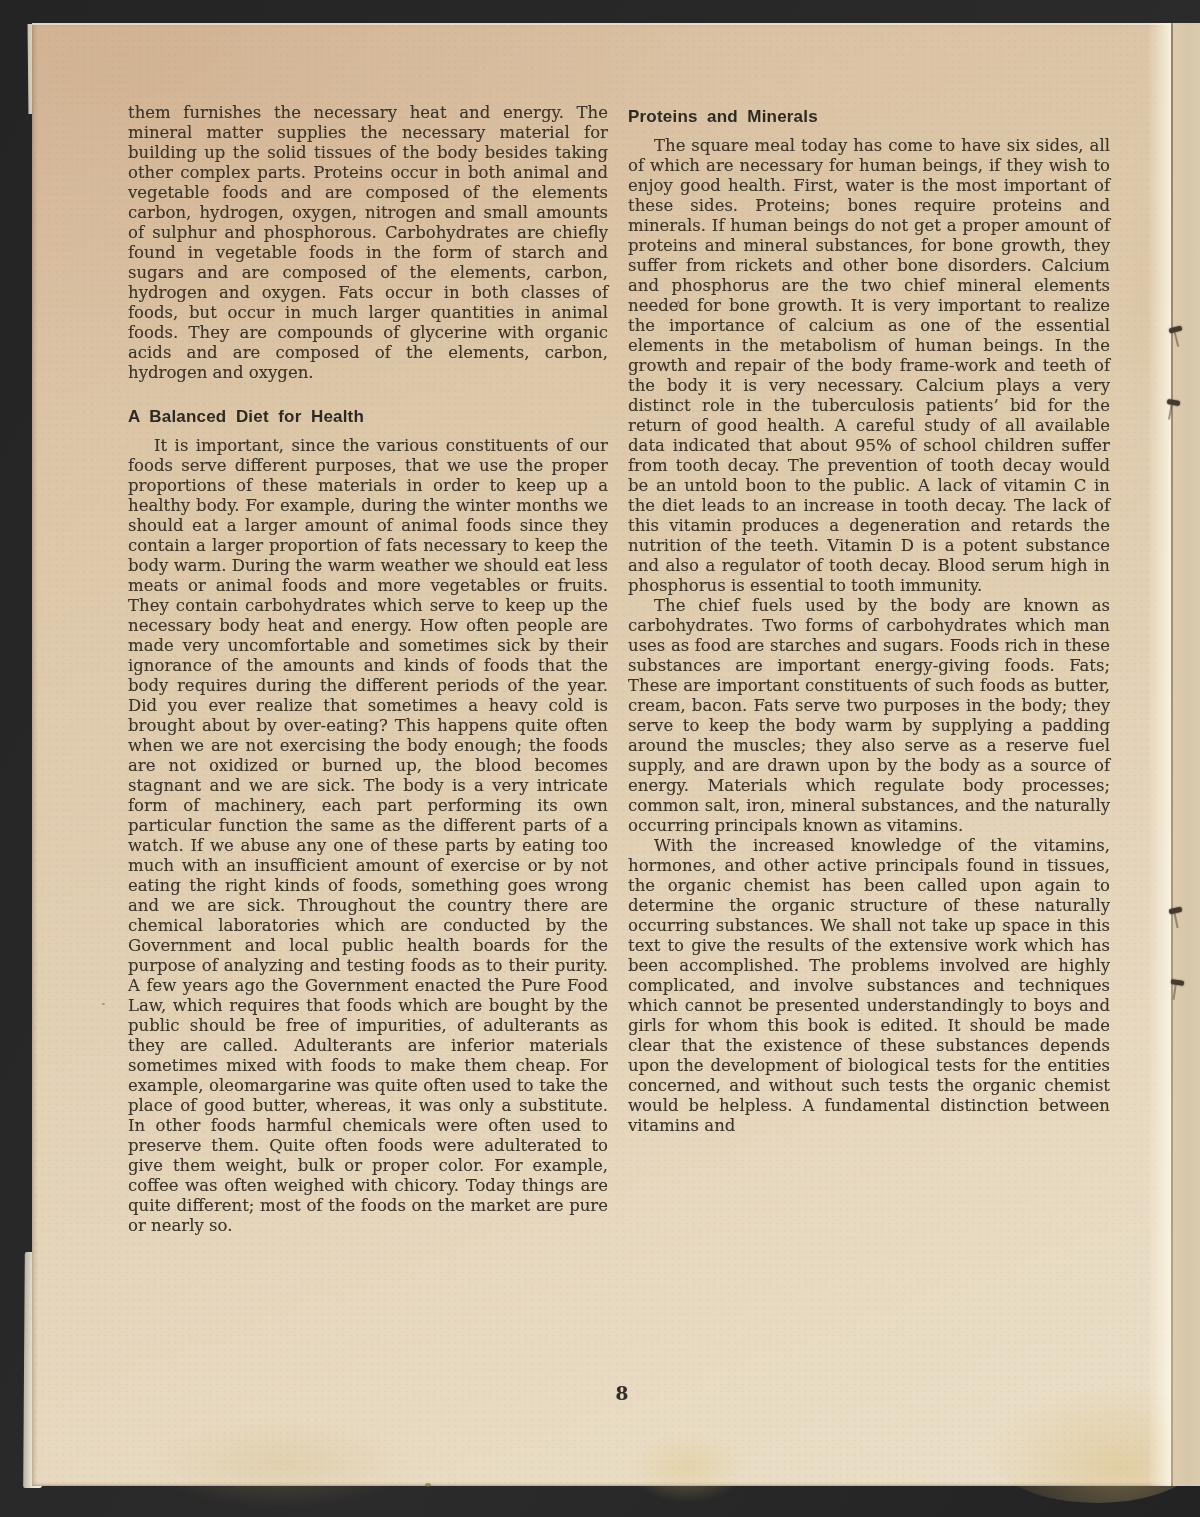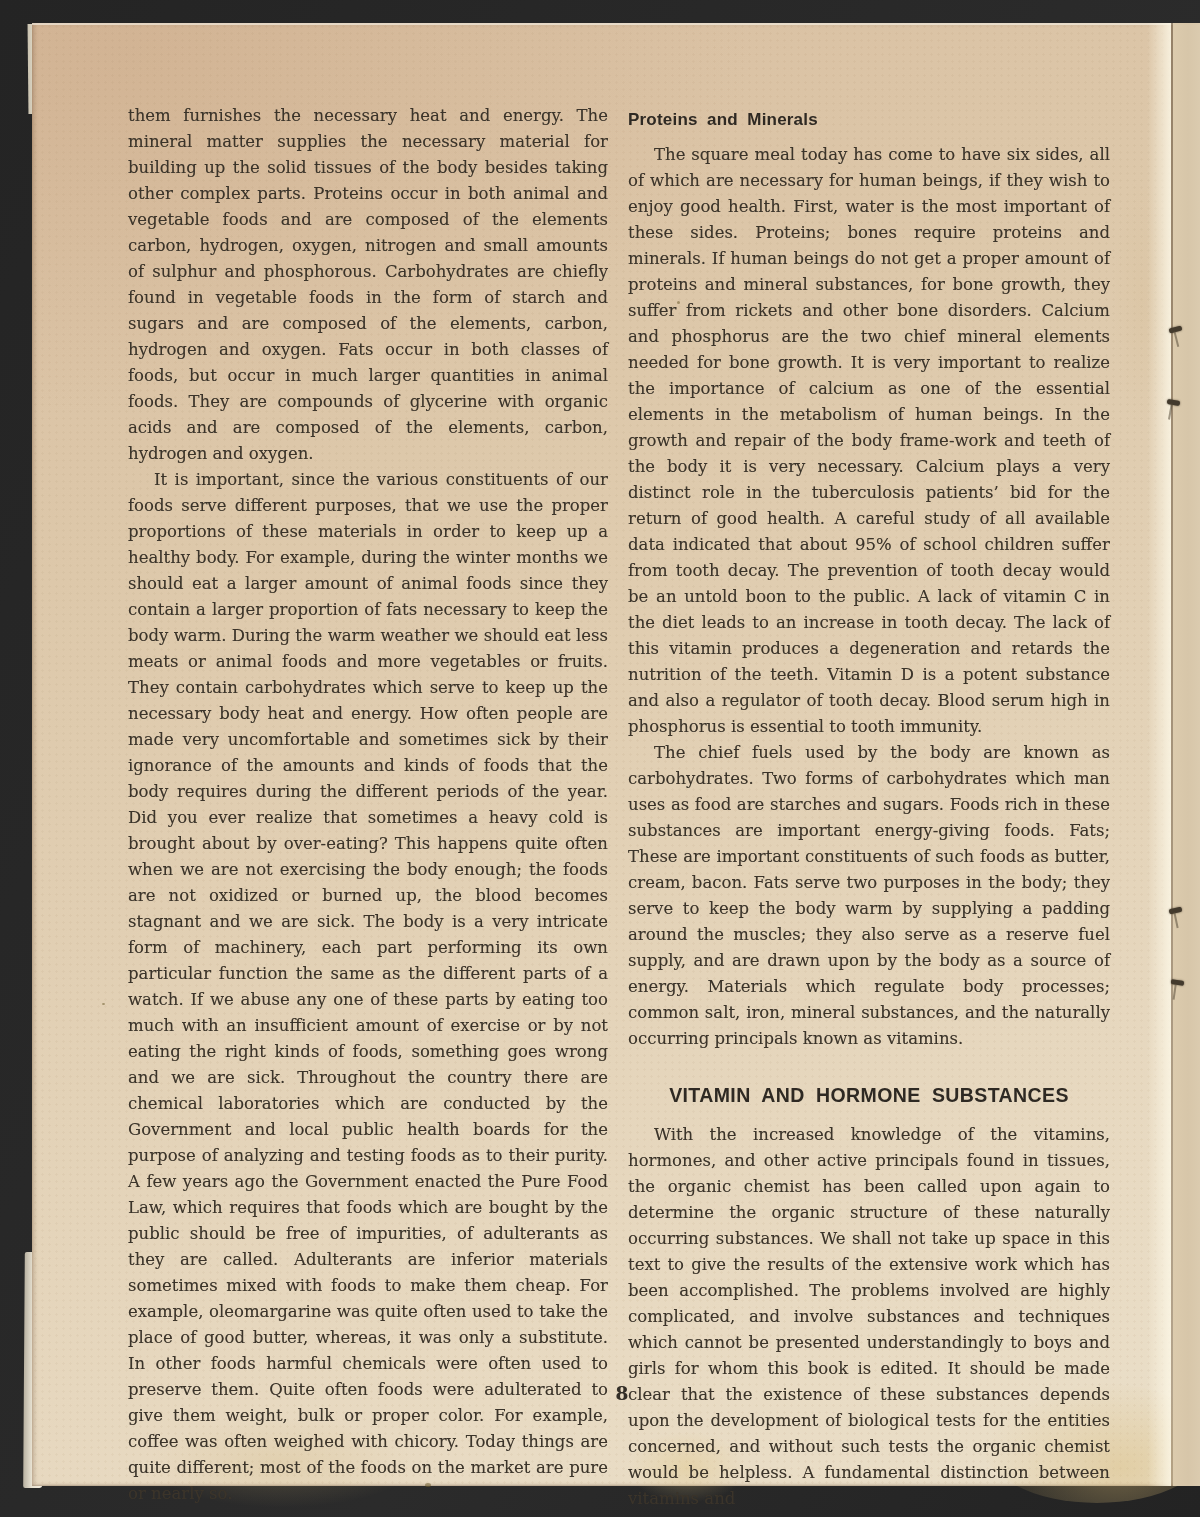--- a/index.html
+++ b/index.html
@@ -67,21 +67,21 @@
     background:radial-gradient(ellipse, rgba(200,170,120,0.12), rgba(200,170,120,0) 70%); }
   .speck { position:absolute; background:rgba(110,92,48,0.55); border-radius:50%; }
   .speck.p1 { left:393px; top:1460px; width:6px; height:4px; }
   .speck.p2 { left:645px; top:278px; width:3px; height:3px; }
   .speck.p3 { left:70px; top:980px; width:3px; height:2px; }
 
   
   .col {
     position:absolute; width:482px;
     color:#3b342a;
-    font-size:16.5px; line-height:26px;
+    font-size:16.5px; line-height:20px;
     text-align:justify;
     text-shadow:0 0 0.5px rgba(59,52,42,0.35);
   }
   .col-left { left:96px; top:80px; width:480px; }
   .col-right { left:596px; top:84px; }
   .para { margin:0; }
   .indent { text-indent:26px; }
   .subheading {
     font-family:"Liberation Sans", sans-serif;
     font-weight:700; font-size:17px;
@@ -126,26 +126,26 @@
     <div class="gutter-highlight"></div>
     <div class="gutter-line"></div>
     <div class="gutter-beyond"></div>
     <div class="stitch s1"></div>
     <div class="stitch s2"></div>
     <div class="stitch s3"></div>
     <div class="stitch s4"></div>
 
     <div class="col col-left">
       <p class="para">them furnishes the necessary heat and energy. The mineral matter supplies the necessary material for building up the solid tissues of the body besides taking other complex parts. Proteins occur in both animal and vegetable foods and are composed of the elements carbon, hydrogen, oxygen, nitrogen and small amounts of sulphur and phosphorous. Carbohydrates are chiefly found in vegetable foods in the form of starch and sugars and are composed of the elements, carbon, hydrogen and oxygen. Fats occur in both classes of foods, but occur in much larger quantities in animal foods. They are compounds of glycerine with organic acids and are composed of the elements, carbon, hydrogen and oxygen.</p>
+      <h3 class="subheading">A Balanced Diet for Health</h3>
       <p class="para indent">It is important, since the various constituents of our foods serve different purposes, that we use the proper proportions of these materials in order to keep up a healthy body. For example, during the winter months we should eat a larger amount of animal foods since they contain a larger proportion of fats necessary to keep the body warm. During the warm weather we should eat less meats or animal foods and more vegetables or fruits. They contain carbohydrates which serve to keep up the necessary body heat and energy. How often people are made very uncomfortable and sometimes sick by their ignorance of the amounts and kinds of foods that the body requires during the different periods of the year. Did you ever realize that sometimes a heavy cold is brought about by over-eating? This happens quite often when we are not exercising the body enough; the foods are not oxidized or burned up, the blood becomes stagnant and we are sick. The body is a very intricate form of machinery, each part performing its own particular function the same as the different parts of a watch. If we abuse any one of these parts by eating too much with an insufficient amount of exercise or by not eating the right kinds of foods, something goes wrong and we are sick. Throughout the country there are chemical laboratories which are conducted by the Government and local public health boards for the purpose of analyzing and testing foods as to their purity. A few years ago the Government enacted the Pure Food Law, which requires that foods which are bought by the public should be free of impurities, of adulterants as they are called. Adulterants are inferior materials sometimes mixed with foods to make them cheap. For example, oleomargarine was quite often used to take the place of good butter, whereas, it was only a substitute. In other foods harmful chemicals were often used to preserve them. Quite often foods were adulterated to give them weight, bulk or proper color. For example, coffee was often weighed with chicory. Today things are quite different; most of the foods on the market are pure or nearly so.</p>
     </div>
 
     <div class="col col-right">
       <h3 class="subheading first">Proteins and Minerals</h3>
       <p class="para indent">The square meal today has come to have six sides, all of which are necessary for human beings, if they wish to enjoy good health. First, water is the most important of these sides. Proteins; bones require proteins and minerals. If human beings do not get a proper amount of proteins and mineral substances, for bone growth, they suffer from rickets and other bone disorders. Calcium and phosphorus are the two chief mineral elements needed for bone growth. It is very important to realize the importance of calcium as one of the essential elements in the metabolism of human beings. In the growth and repair of the body frame-work and teeth of the body it is very necessary. Calcium plays a very distinct role in the tuberculosis patients’ bid for the return of good health. A careful study of all available data indicated that about 95% of school children suffer from tooth decay. The prevention of tooth decay would be an untold boon to the public. A lack of vitamin C in the diet leads to an increase in tooth decay. The lack of this vitamin produces a degeneration and retards the nutrition of the teeth. Vitamin D is a potent substance and also a regulator of tooth decay. Blood serum high in phosphorus is essential to tooth immunity.</p>
       <p class="para indent"><span>The chief fuels used by the body are known as carbohydrates. Two forms of carbohydrates which man uses as food are starches and sugars. Foods rich in these substances are important energy-giving foods. Fats; These are important constituents of such foods as butter, cream, bacon. Fats serve two purposes in the body; they serve to keep the body warm by supplying a padding around the muscles; they also serve as a reserve fuel supply, and are drawn upon by the body as a source of energy. Materials which regulate body processes; common salt, iron, mineral substances, and the naturally occurring principals known as </span><span class="italic">vitamins.</span></p>
-      <h2 class="main-heading">VITAMIN AND HORMONE SUBSTANCES</h2>
       <p class="para indent">With the increased knowledge of the vitamins, hormones, and other active principals found in tissues, the organic chemist has been called upon again to determine the organic structure of these naturally occurring substances. We shall not take up space in this text to give the results of the extensive work which has been accomplished. The problems involved are highly complicated, and involve substances and techniques which cannot be presented understandingly to boys and girls for whom this book is edited. It should be made clear that the existence of these substances depends upon the development of biological tests for the entities concerned, and without such tests the organic chemist would be helpless. A fundamental distinction between vitamins and</p>
     </div>
 
     <div class="page-number">8</div>
   </div>
 </div>
 
 </body></html>

